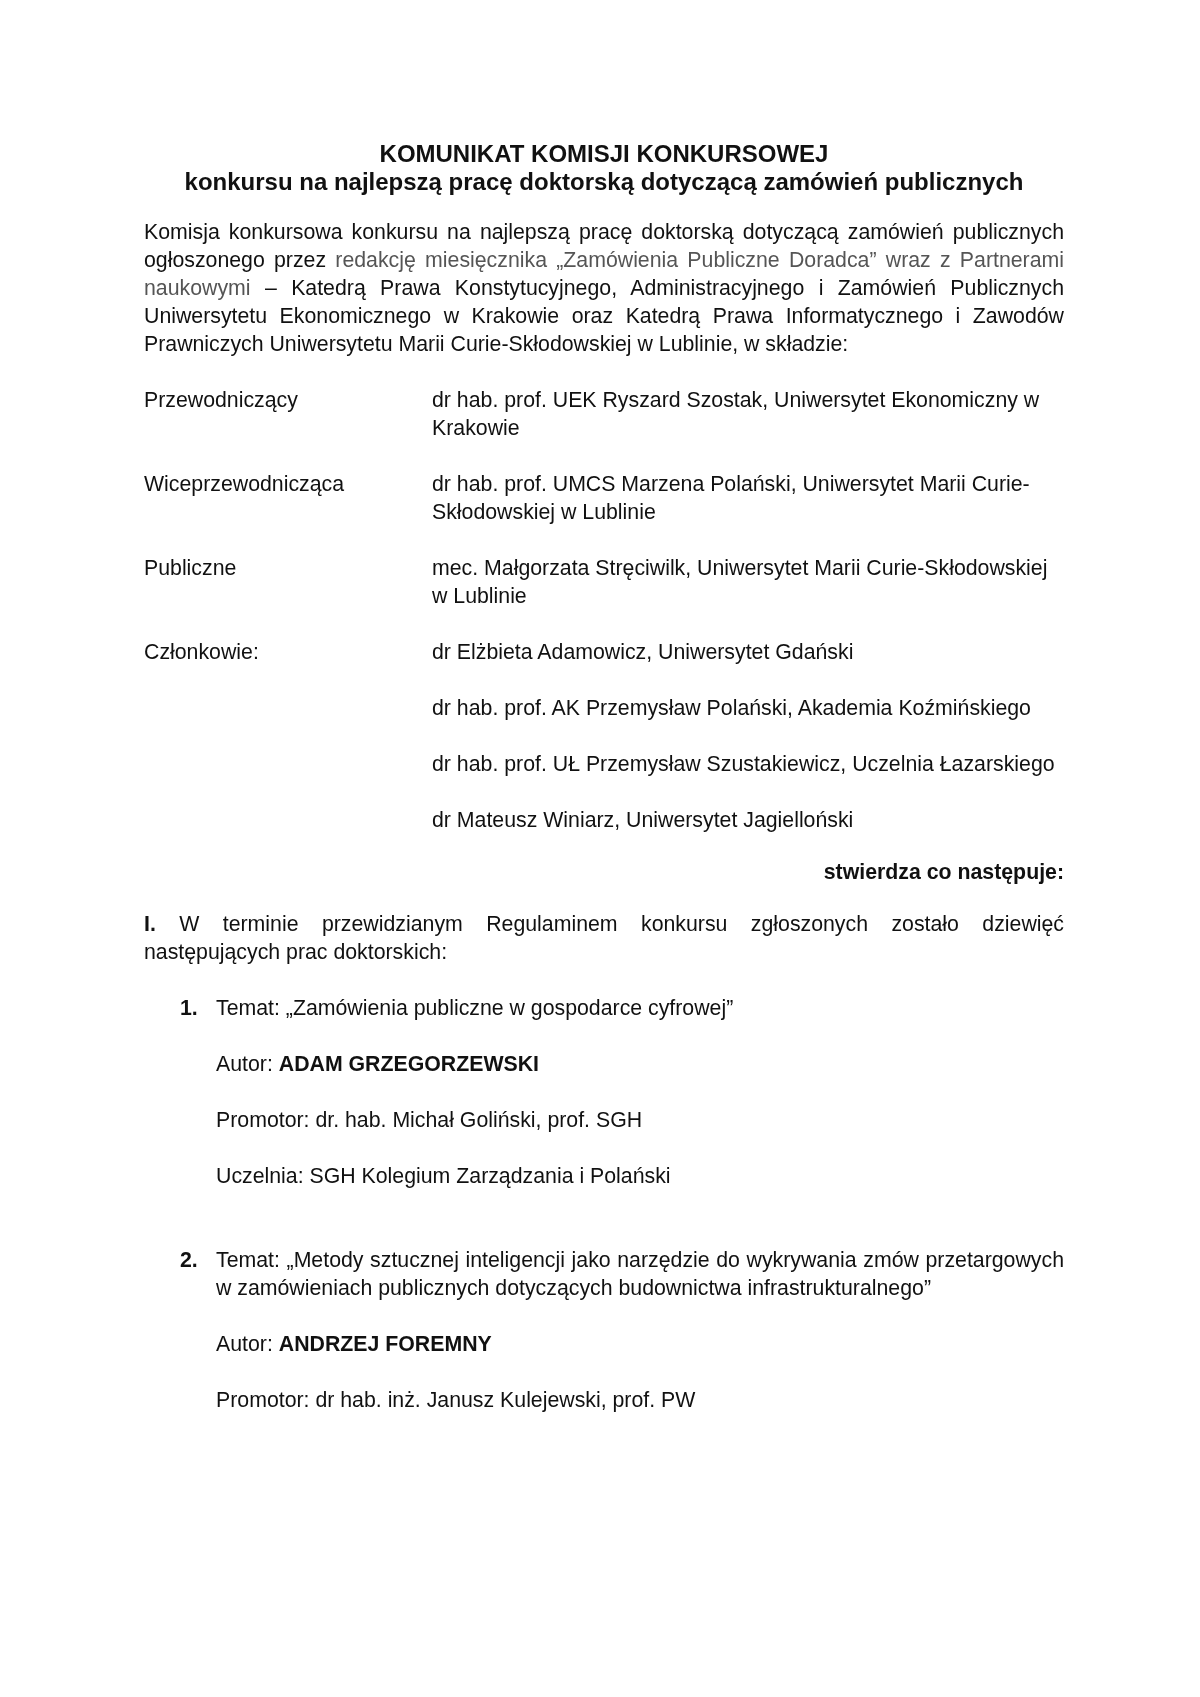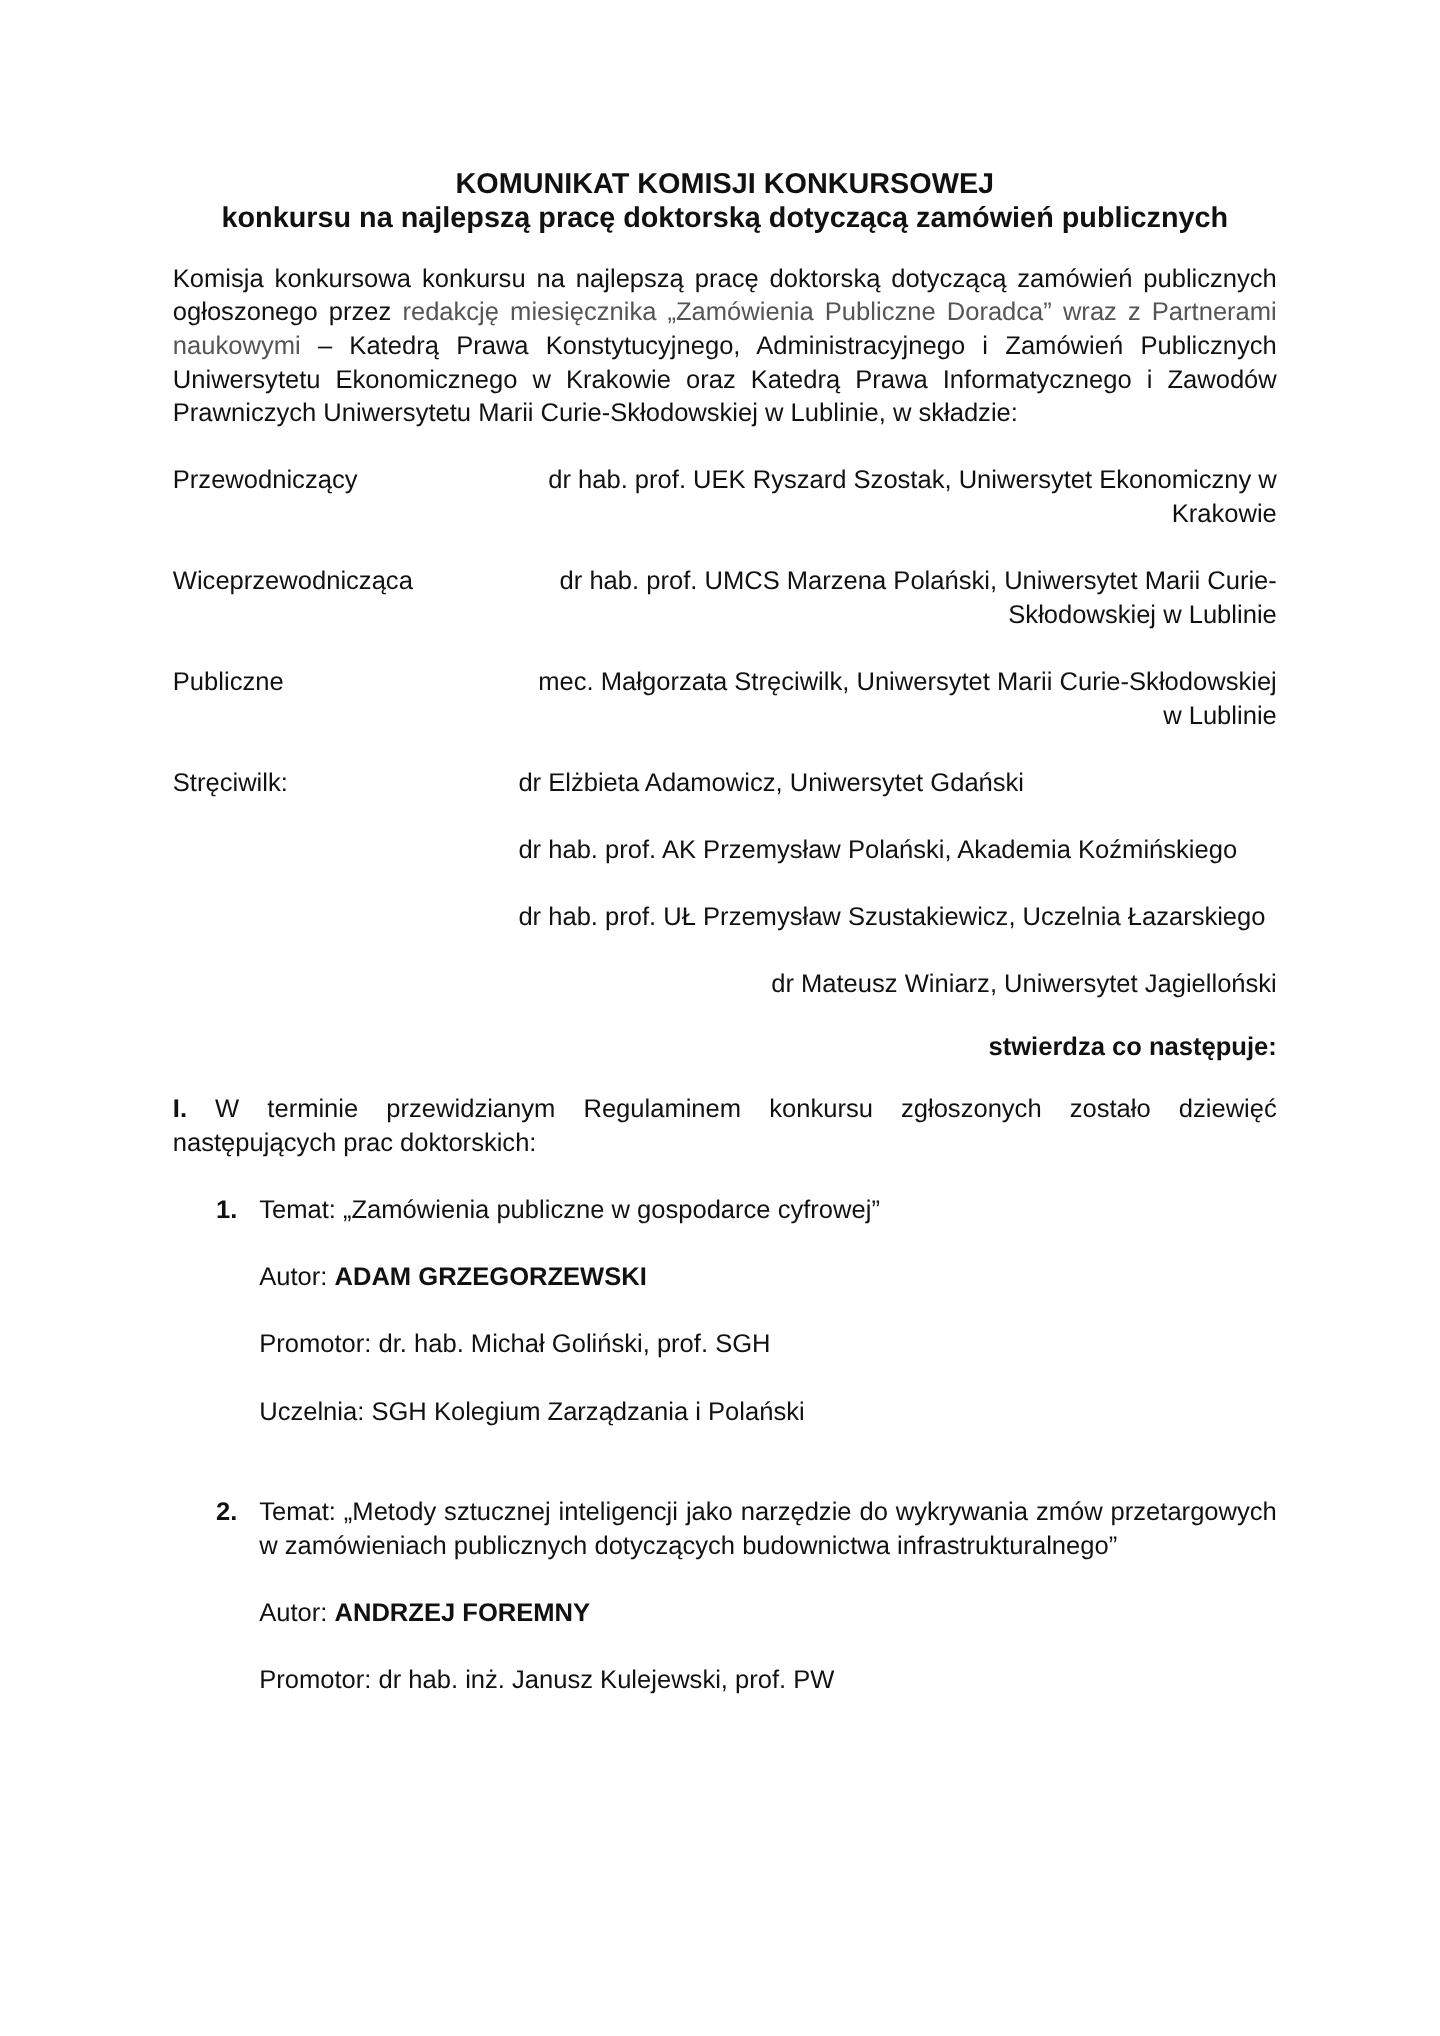--- a/index.html
+++ b/index.html
@@ -9,21 +9,21 @@
   }
   .page { position: absolute; left: 144px; top: 140px; width: 920px; font-size: 21.3px; line-height: 28px; }
   .title { text-align: center; font-weight: bold; font-size: 24px; line-height: 28px; margin: 0; }
   .intro { text-align: justify; margin-top: 22px; text-align-last: left; }
   .gray { color: #555555; }
   .roster { margin-top: 28px; }
   .row { display: flex; margin-bottom: 28px; }
   .row .role { width: 288px; flex: none; }
   .row .members { flex: 1; }
   .row .member { margin-bottom: 28px; }
-  .row .member:last-child { margin-bottom: 0; text-align: right; }
+  .row .member:last-child { margin-bottom: 0; }
   .center-bold { text-align: right; font-weight: bold; margin-top: -4px; }
   .section { margin-top: 24px; text-align: justify; text-align-last: left; }
   .section b { font-weight: bold; }
   .works { margin-top: 28px; padding-left: 36px; }
   .work { display: flex; margin-bottom: 28px; }
   .work .num { width: 36px; flex: none; font-weight: bold; }
   .work .body { flex: 1; }
   .work .line { margin-bottom: 28px; }
   .work .topic { text-align: justify; text-align-last: left; }
   .work .author-name { font-weight: bold; }
@@ -50,21 +50,21 @@
         <div class="member">dr hab. prof. UMCS Marzena Polański, Uniwersytet Marii Curie-Skłodowskiej w Lublinie</div>
       </div>
     </div>
     <div class="row">
       <div class="role">Publiczne</div>
       <div class="members">
         <div class="member">mec. Małgorzata Stręciwilk, Uniwersytet Marii Curie-Skłodowskiej w Lublinie</div>
       </div>
     </div>
     <div class="row">
-      <div class="role">Stręciwilk:</div>
+      <div class="role">Członkowie:</div>
       <div class="members">
         <div class="member">dr Elżbieta Adamowicz, Uniwersytet Gdański</div>
         <div class="member">dr hab. prof. AK Przemysław Polański, Akademia Koźmińskiego</div>
         <div class="member">dr hab. prof. UŁ Przemysław Szustakiewicz, Uczelnia Łazarskiego</div>
         <div class="member">dr Mateusz Winiarz, Uniwersytet Jagielloński</div>
       </div>
     </div>
   </div>
 
   <div class="center-bold">stwierdza co następuje:</div>

